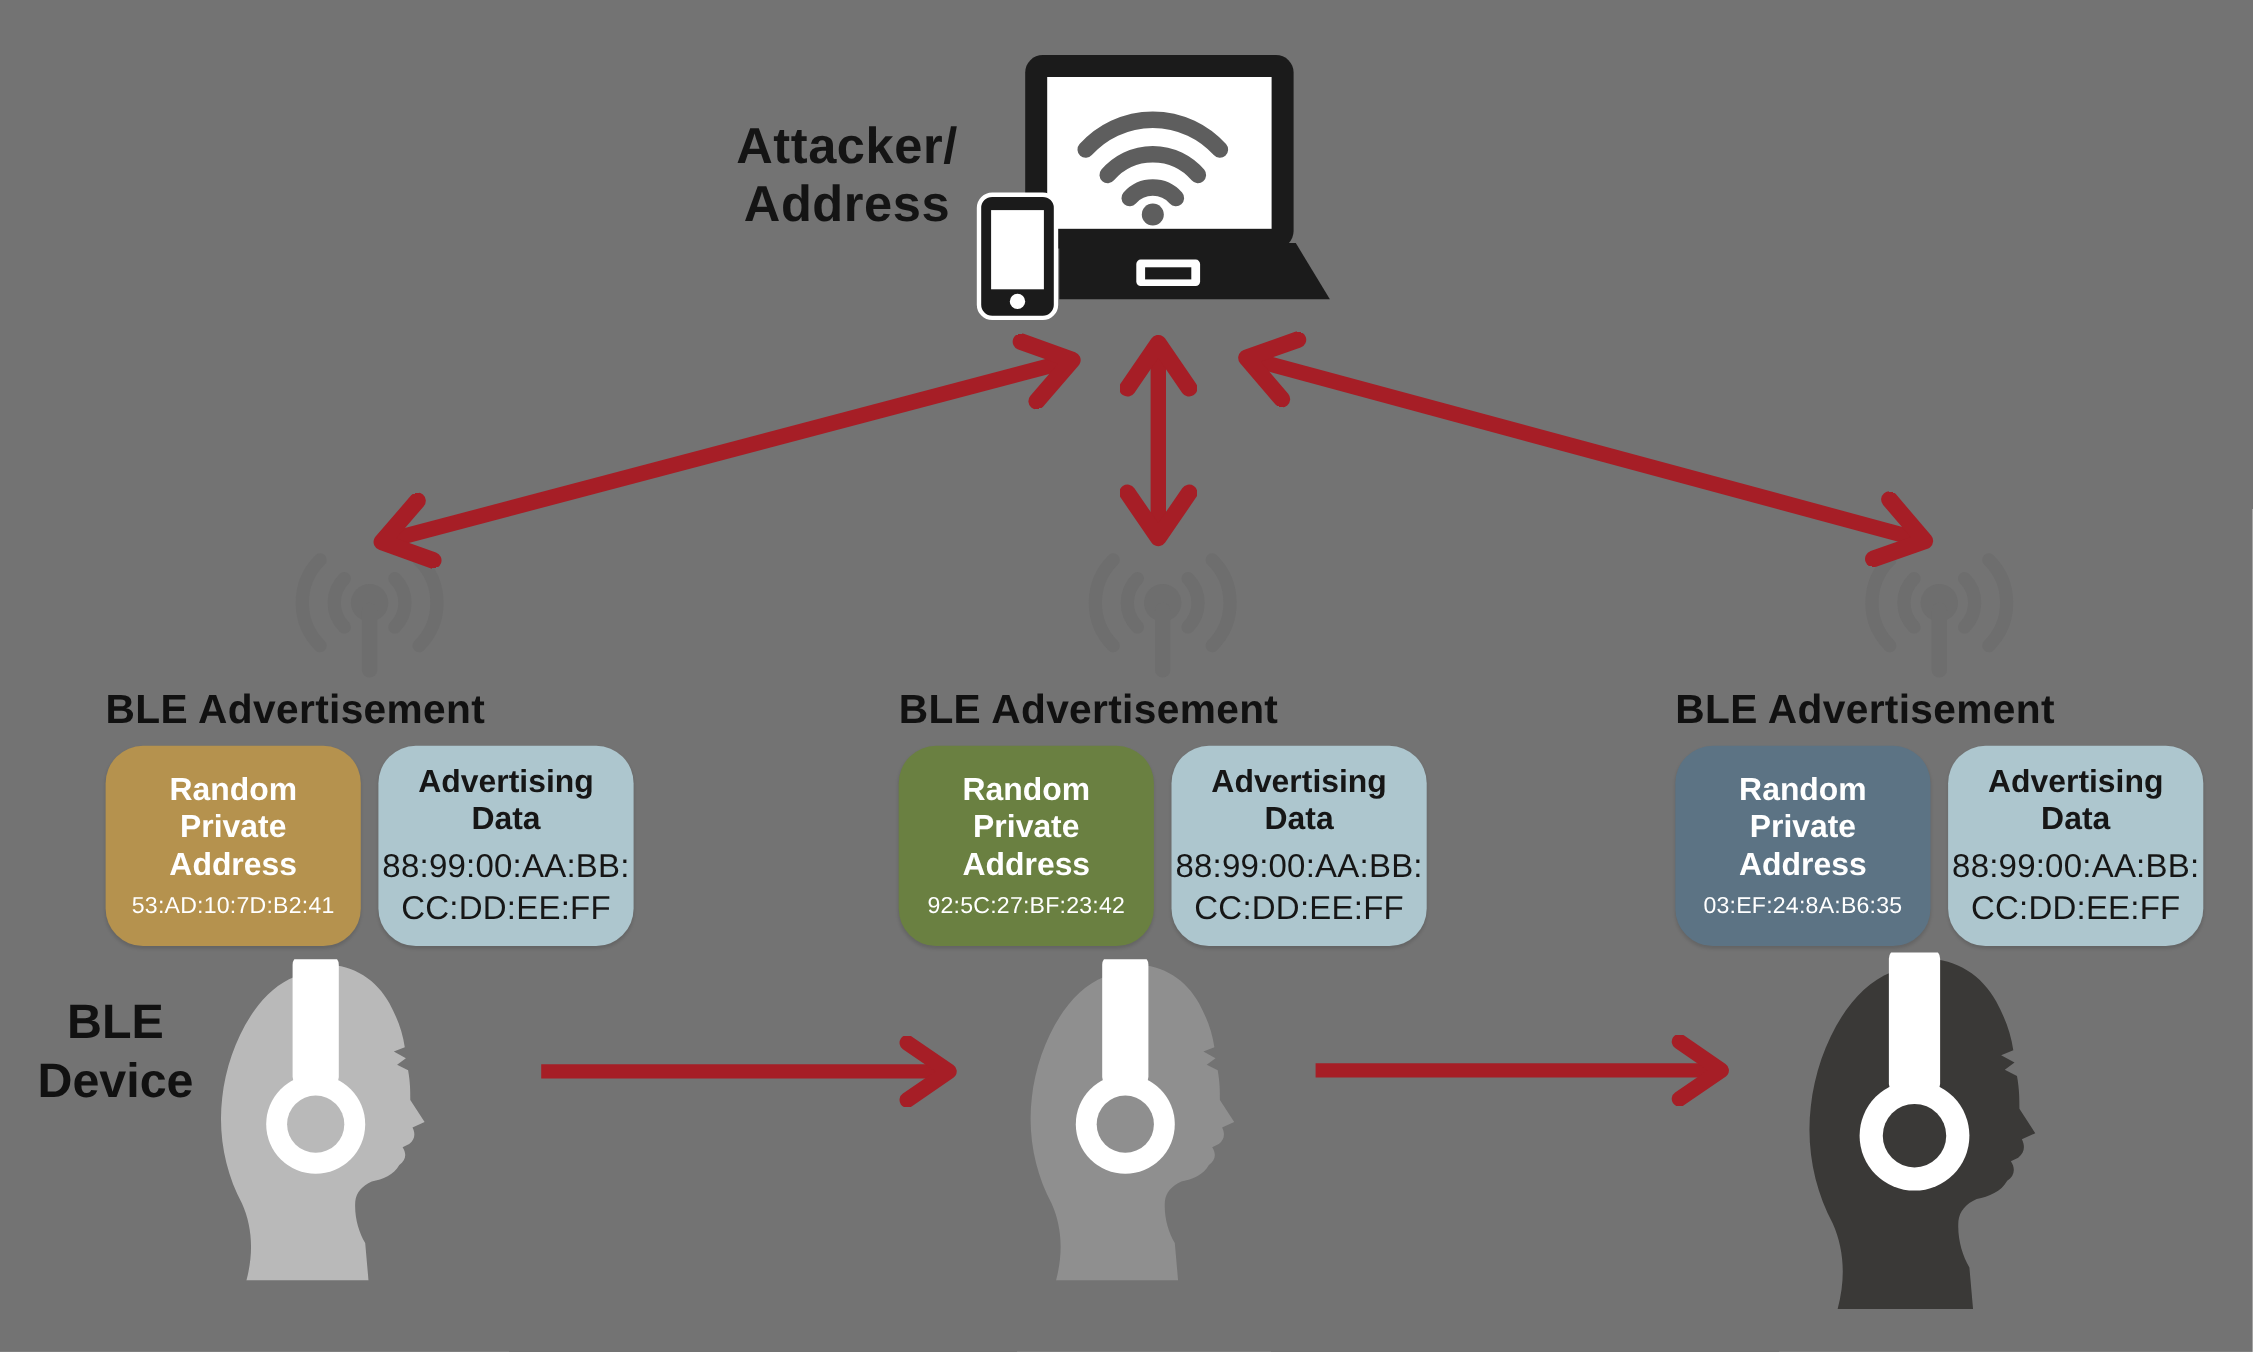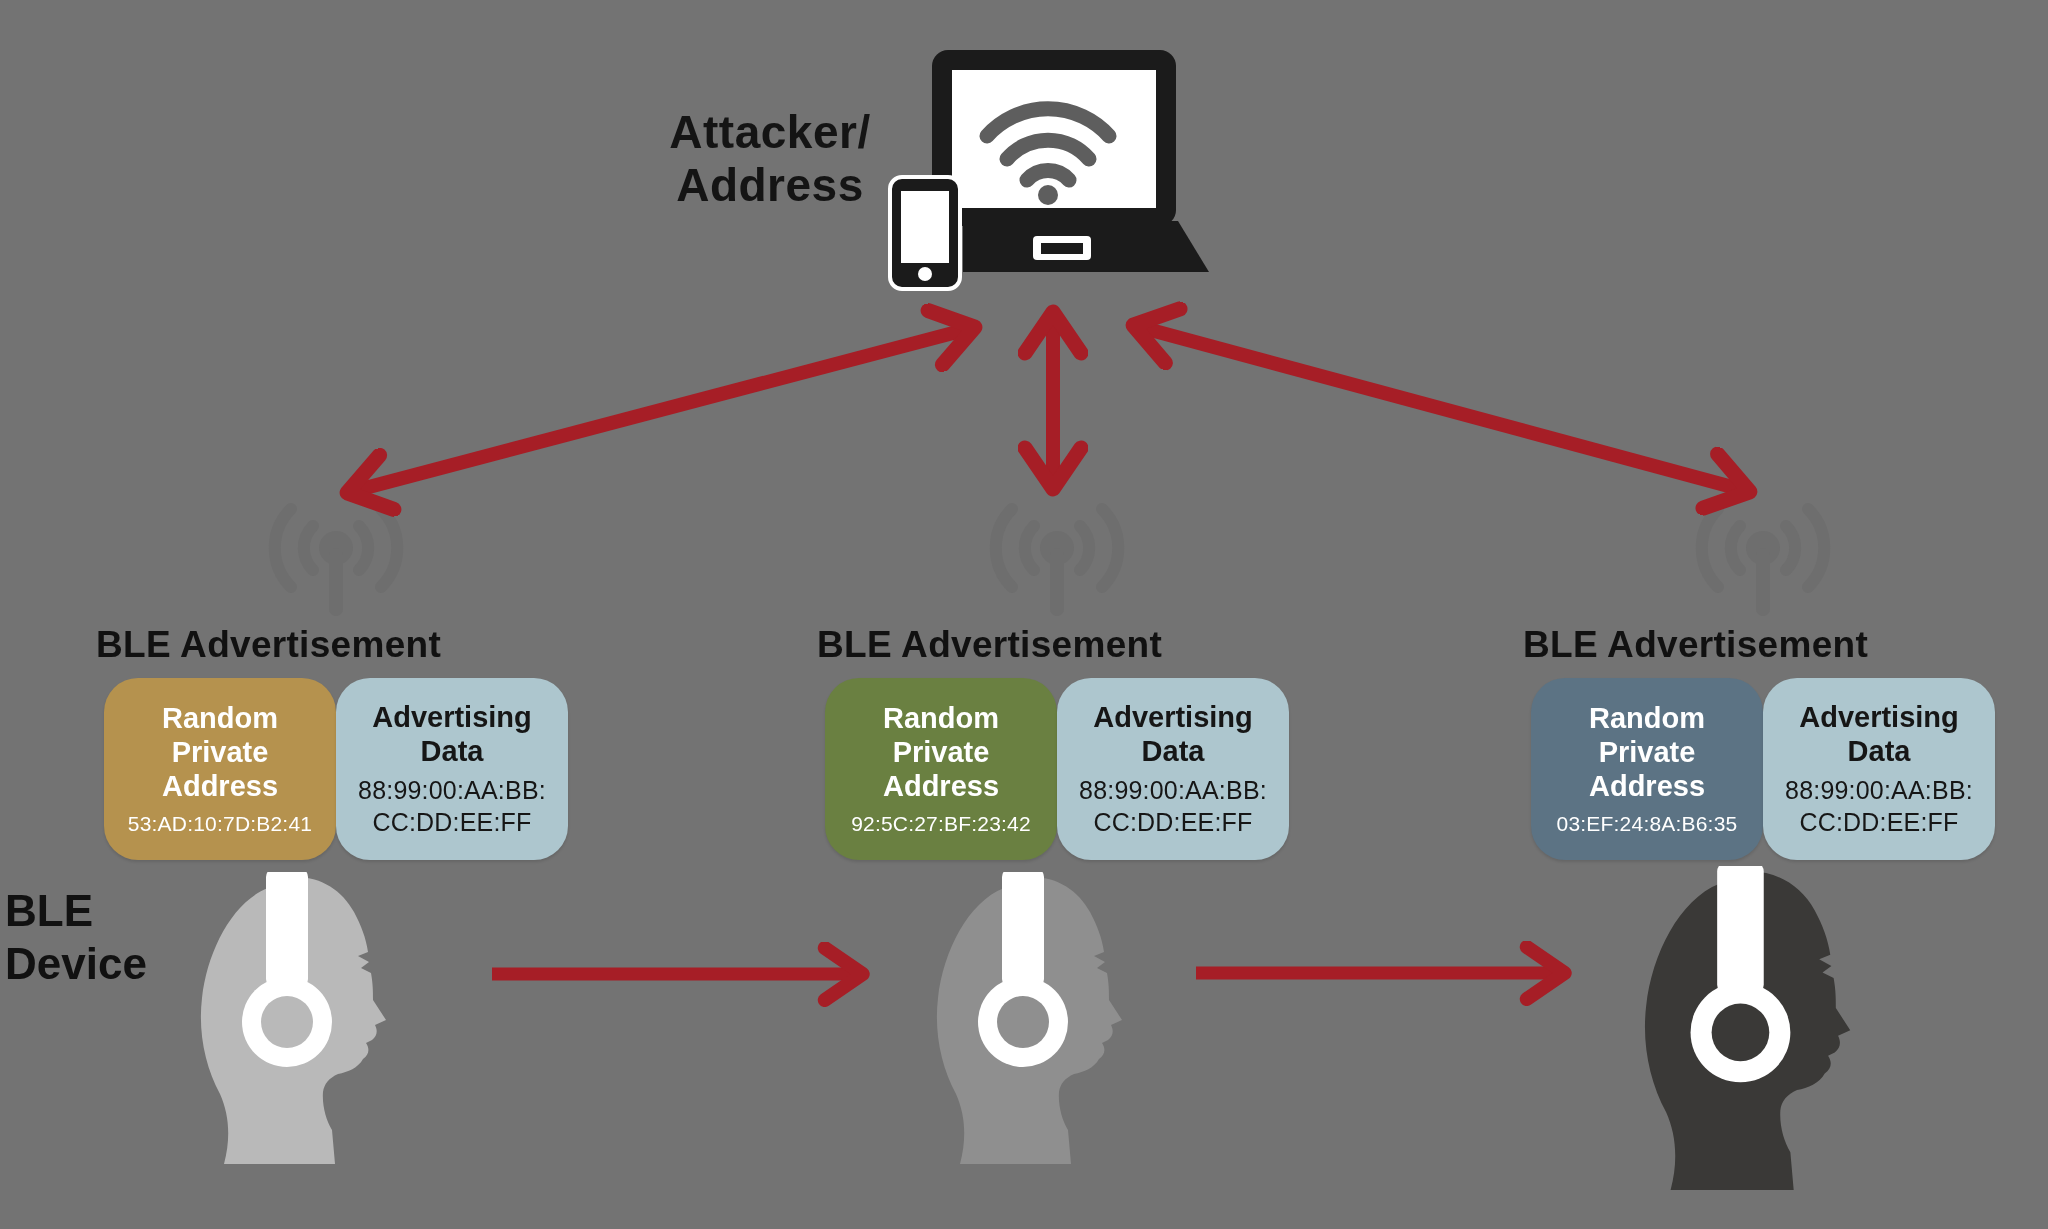--- a/index.html
+++ b/index.html
@@ -15,42 +15,42 @@
   .attacker-icon{position:absolute;left:885px;top:40px;}
   
   .arrow-layer{position:absolute;left:0;top:0;width:2048px;height:1229px;pointer-events:none;z-index:4;}
   
   .station{position:absolute;top:500px;width:480px;}
   #station-0{left:96px;}
   #station-1{left:817px;}
   #station-2{left:1523px;}
   .antenna{display:block;margin:0 auto;color:#6e6e6e;}
   .ad-label{font-size:37px;font-weight:700;color:#111;margin-top:4px;letter-spacing:.3px;}
-  .boxes{display:flex;gap:0;justify-content:center;margin-top:12px;}
+  .boxes{display:flex;gap:0;justify-content:space-between;margin-top:12px;}
   .box{
     width:232px;height:182px;border-radius:34px;box-sizing:border-box;
     display:flex;flex-direction:column;justify-content:center;align-items:center;
     text-align:center;padding:0 12px;box-shadow:0 2px 3px rgba(0,0,0,.12);
   }
   .box .title{font-weight:700;font-size:29px;line-height:1.18;}
   .box .addr{font-size:21px;margin-top:7px;line-height:1.25;letter-spacing:.2px;}
   .random{color:#ffffff;}
   .random .title{max-width:160px;}
   .adv{background:#adc6ce;color:#161616;}
-  .adv .addr{font-size:25px;}
+  .adv .addr{font-size:30px;}
   .station-0 .random{background:#b5924e;}
   .station-1 .random{background:#6a8041;}
   .station-2 .random{background:#5c7384;}
   
   .head{position:absolute;}
   #head-0{left:182px;top:872px;color:#b9b9b9;}
   #head-1{left:918px;top:872px;color:#8f8f8f;}
   #head-2{left:1624px;top:866px;color:#3a3937;}
   .device-label{
-    position:absolute;left:5px;top:885px;width:200px;text-align:left;
+    position:absolute;left:5px;top:904px;width:200px;text-align:center;
     font-size:44px;font-weight:700;color:#111;line-height:1.2;
   }
 </style>
 </head>
 <body>
 
 <div class="canvas">
 
   <div class="attacker-label">
     <div>Attacker/</div>

